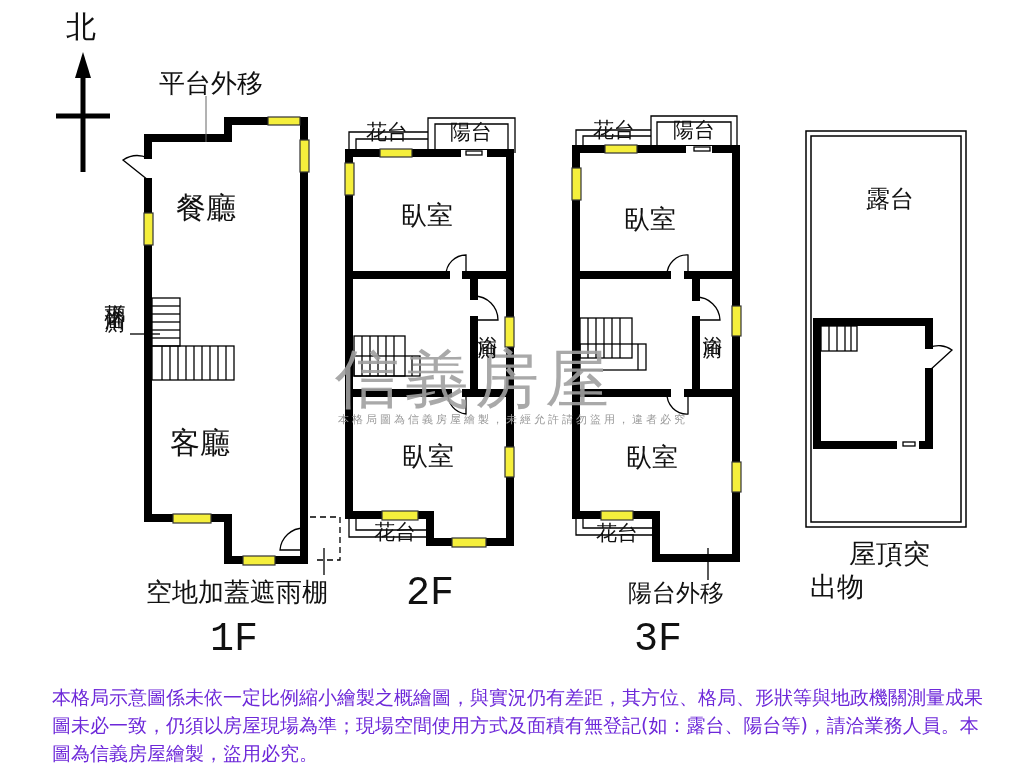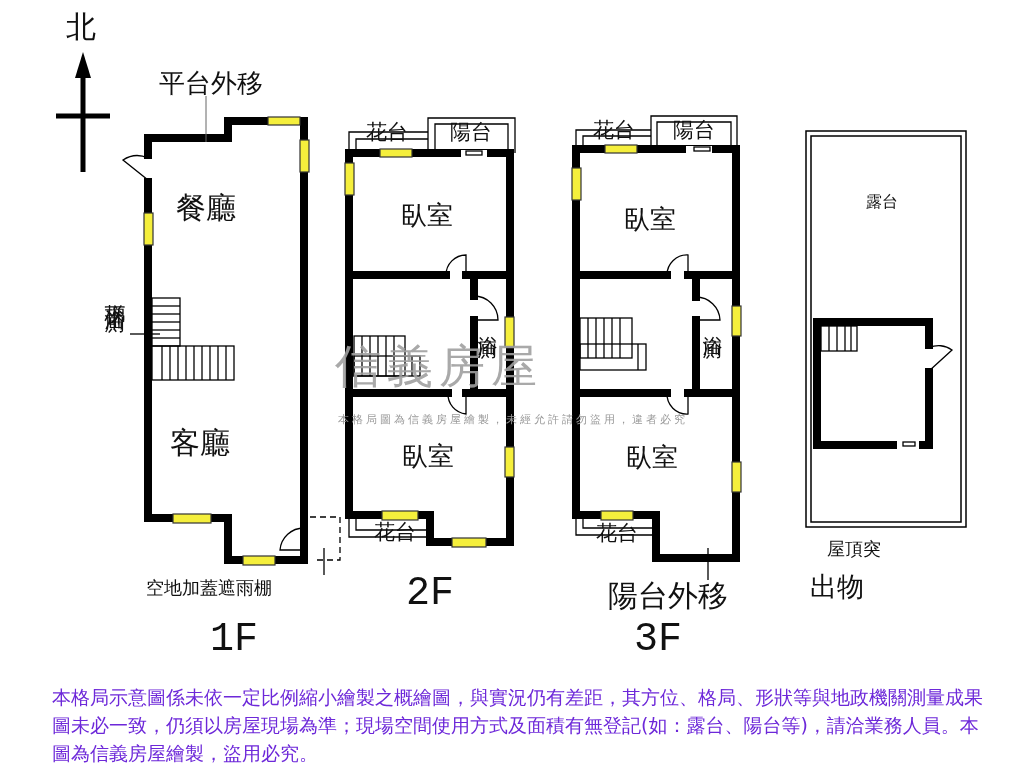--- a/index.html
+++ b/index.html
@@ -7,21 +7,21 @@
   #plan{position:absolute;left:0;top:0;width:1024px;height:768px;}
   .wall{fill:none;stroke:#000;stroke-width:8;stroke-linejoin:miter;stroke-linecap:square;}
   .thin{fill:none;stroke:#000;stroke-width:1.3;}
   .win{fill:#f5ef3c;stroke:#333;stroke-width:1.2;}
   .lbl{position:absolute;white-space:nowrap;color:#111;line-height:1;}
   .room{font-size:30px;}
   .room-sm{font-size:22px;}
   .small{font-size:21px;}
   .floor{font-size:40px;font-family:Liberation Mono, monospace;}
   .note{position:absolute;left:52px;top:683px;width:940px;font-size:19px;line-height:28px;color:#6d28d9;font-family:"DejaVu Sans","Liberation Sans",sans-serif;}
-  .wm{position:absolute;left:335px;top:336px;font-size:46px;color:#a0a0a0;opacity:.9;font-family:"DejaVu Sans",sans-serif;letter-spacing:6px;}
+  .wm{position:absolute;left:335px;top:336px;font-size:64px;color:#a0a0a0;opacity:.9;font-family:"DejaVu Sans",sans-serif;letter-spacing:6px;}
   .wm-sub{position:absolute;left:338px;top:412px;font-size:11px;color:#999;letter-spacing:3px;font-family:Liberation Mono, monospace;}
   .vert{writing-mode:vertical-rl;letter-spacing:2px;}
 </style>
 </head>
 <body>
 
 <svg id="plan" viewBox="0 0 1024 768" xmlns="http://www.w3.org/2000/svg">
 
   <g>
     <line x1="83" y1="68" x2="83" y2="172" stroke="#000" stroke-width="5"></line>
@@ -167,37 +167,37 @@
 
 <div class="wm">信義房屋</div>
 <div class="wm-sub">本格局圖為信義房屋繪製，未經允許請勿盜用，違者必究</div>
 
 <div class="lbl room" style="left:66px;top:12px;">北</div>
 
 <div class="lbl room-sm" style="left:159px;top:70px;font-size:26px;">平台外移</div>
 <div class="lbl room" style="left:176px;top:195px;font-family:Liberation Mono, monospace;">餐廳</div>
 <div class="lbl room-sm vert" style="left:104px;top:288px;font-size:21px;">梯下浴廁</div>
 <div class="lbl room" style="left:170px;top:428px;font-family:Liberation Serif, serif;">客廳</div>
-<div class="lbl room-sm" style="left:146px;top:579px;font-size:18px;">空地加蓋遮雨棚</div>
+<div class="lbl room-sm" style="left:146px;top:579px;font-size:26px;">空地加蓋遮雨棚</div>
 <div class="lbl floor" style="left:210px;top:620px;">1F</div>
 
 <div class="lbl small" style="left:366px;top:122px;">花台</div>
 <div class="lbl small" style="left:450px;top:122px;">陽台</div>
 <div class="lbl room-sm" style="left:401px;top:202px;font-size:26px;">臥室</div>
 <div class="lbl room-sm vert" style="left:478px;top:320px;font-size:20px;">浴廁</div>
 <div class="lbl room-sm" style="left:402px;top:443px;font-size:26px;">臥室</div>
 <div class="lbl small" style="left:374px;top:522px;">花台</div>
 <div class="lbl floor" style="left:406px;top:574px;">2F</div>
 
 <div class="lbl small" style="left:593px;top:120px;">花台</div>
 <div class="lbl small" style="left:673px;top:120px;">陽台</div>
 <div class="lbl room-sm" style="left:624px;top:206px;font-size:26px;">臥室</div>
 <div class="lbl room-sm vert" style="left:703px;top:320px;font-size:20px;">浴廁</div>
 <div class="lbl room-sm" style="left:626px;top:444px;font-size:26px;">臥室</div>
 <div class="lbl small" style="left:596px;top:523px;">花台</div>
-<div class="lbl room-sm" style="left:608px;top:581px;font-size:30px;">陽台外移</div>
+<div class="lbl room-sm" style="left:628px;top:581px;font-size:24px;">陽台外移</div>
 <div class="lbl floor" style="left:634px;top:620px;">3F</div>
 
-<div class="lbl small" style="left:866px;top:194px;font-size:16px;">露台</div>
-<div class="lbl room-sm" style="left:827px;top:540px;font-size:18px;text-align:right;">屋頂突</div>
+<div class="lbl small" style="left:866px;top:187px;font-size:24px;">露台</div>
+<div class="lbl room-sm" style="left:849px;top:540px;font-size:27px;text-align:right;">屋頂突</div>
 <div class="lbl room-sm" style="left:810px;top:573px;font-size:27px;">出物</div>
 
 <div class="note">本格局示意圖係未依一定比例縮小繪製之概繪圖，與實況仍有差距，其方位、格局、形狀等與地政機關測量成果圖未必一致，仍須以房屋現場為準；現場空間使用方式及面積有無登記(如：露台、陽台等)，請洽業務人員。本圖為信義房屋繪製，盜用必究。</div>
 
 </body></html>

